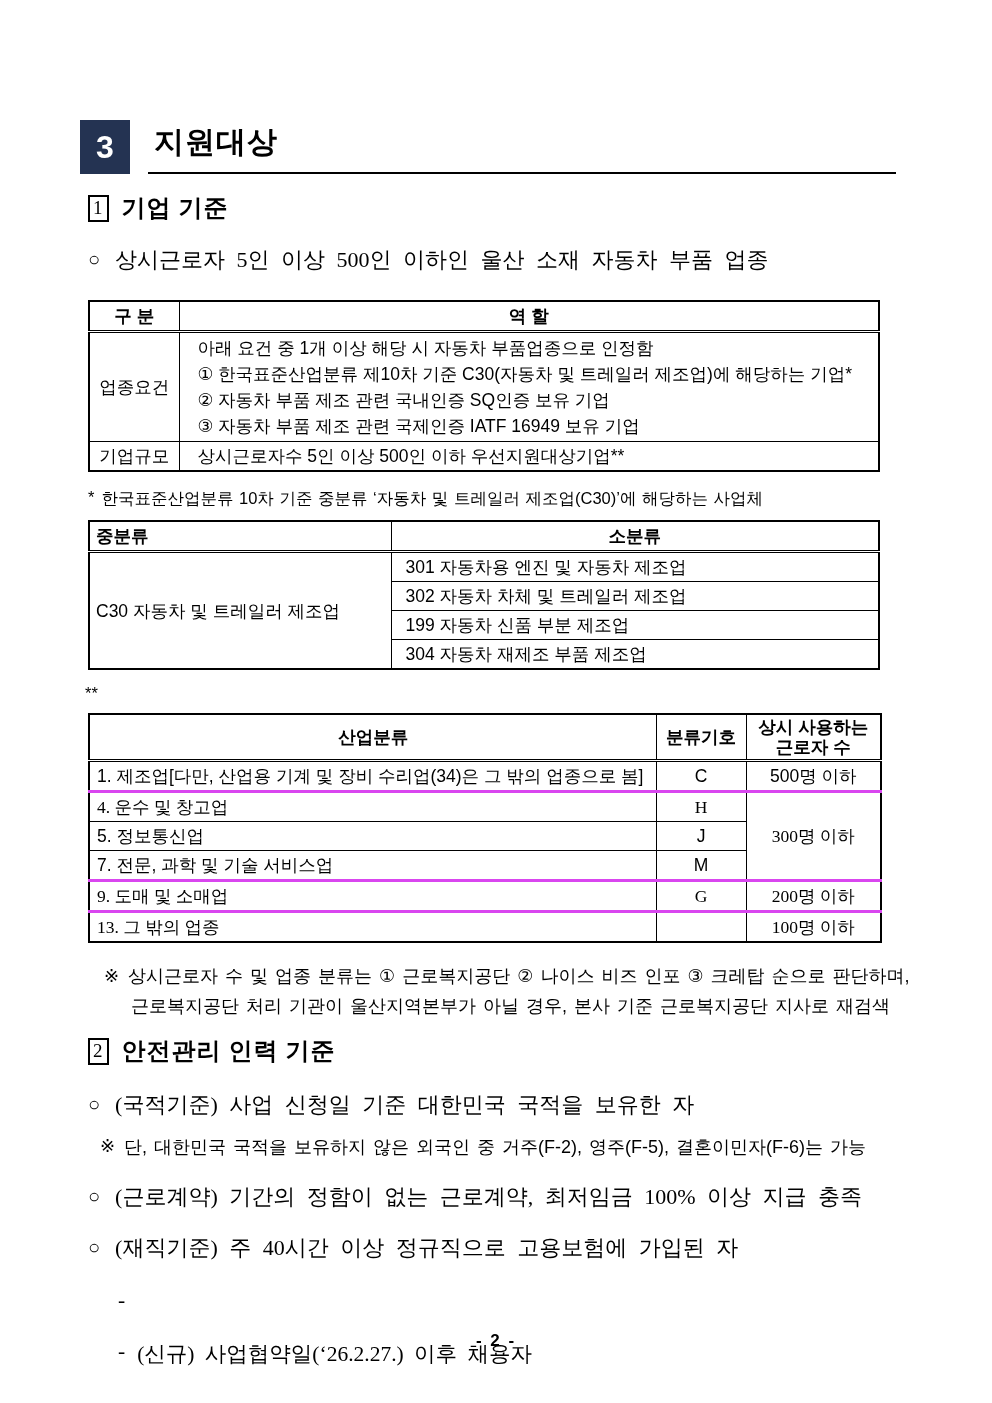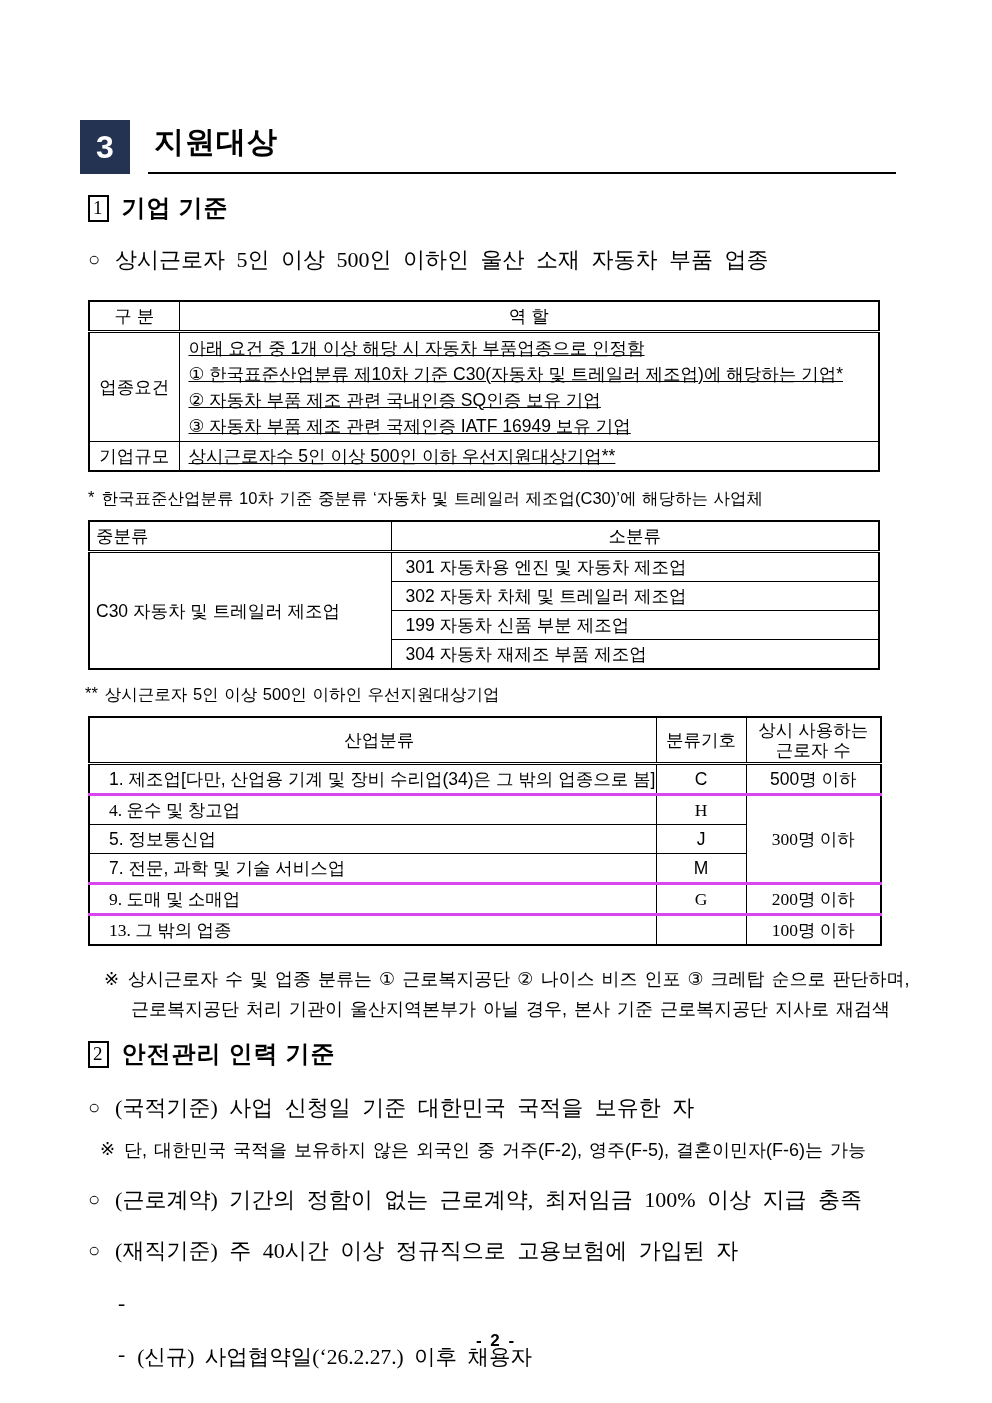--- a/index.html
+++ b/index.html
@@ -73,46 +73,46 @@
   }
 
   
   table {
     border-collapse:collapse; table-layout:fixed;
     width:792px; border:2px solid #000;
     font-size:17.5px;
   }
   th, td { border:1px solid #000; padding:2px 6px; }
   th {
-    font-weight:normal; text-align:center;
+    font-weight:bold; text-align:center;
     border-bottom:3px double #000; height:30px;margin-left:8px;
   }
 
   .table1 { margin-top:26px; }
   .table1 .c-label { width:90px; text-align:center; vertical-align:middle; }
-  .table1 .c-role  { padding-left:9px;text-decoration:underline; }
+  .table1 .c-role  { padding-left:18px; }
   .table1 .role-line { line-height:26px; white-space:nowrap; }
   .table1 .row2 td { height:30px; }
 
   .footnote {
     display:flex; gap:7px; font-size:16.5px;
     white-space:nowrap; word-spacing:1px;
   }
   .fn1 { margin-top:16px; margin-left:0; }
   .fn2 { margin-top:14px; margin-left:-3px; }
 
   .table2 { margin-top:10px; }
   .table2 .c-mid { width:302px; text-align:left; vertical-align:middle; }
   .table2 .c-small { padding-left:14px; height:25px; white-space:nowrap; }
   .table2 tr.dotted td { border-top:1px dotted #333;margin-left:12px; }
 
   .table3 { margin-top:10px; }
   .table3 th { height:42px; }
   .table3 .h-workers { white-space:pre-line; line-height:1.15; }
-  .table3 .c-ind { width:567px; padding-left:19px; height:26px; white-space:nowrap; }
+  .table3 .c-ind { width:567px; padding-left:7px; height:26px; white-space:nowrap; }
   .table3 .c-code { width:90px; text-align:center; }
   .table3 .c-wrk { width:135px; text-align:center; vertical-align:middle; }
   .table3 tr.sep-dotted td { border-top:1px dotted #333; }
   .table3 tr.sep-solid td { border-top:3px solid #d946ef;font-family:Liberation Serif, serif; }
 
   
   .note {
     margin-top:18px; margin-left:16px;
     font-size:18px; line-height:30px; word-spacing:2px;
   }
@@ -192,21 +192,20 @@
         <td class="c-small">199 자동차 신품 부분 제조업</td>
       </tr>
       <tr class="dotted">
         <td class="c-small">304 자동차 재제조 부품 제조업</td>
       </tr>
     </tbody>
       </table>
 
     <div class="footnote fn2">
       <span>**</span>
-      <span>상시근로자 5인 이상 500인 이하인 우선지원대상기업</span>
     </div>
 
     <table class="table3">
       <tbody>
           <tr>
         <th class="c-ind">산업분류</th>
         <th class="c-code">분류기호</th>
         <th class="c-wrk h-workers">상시 사용하는
 근로자 수</th>
       </tr>

